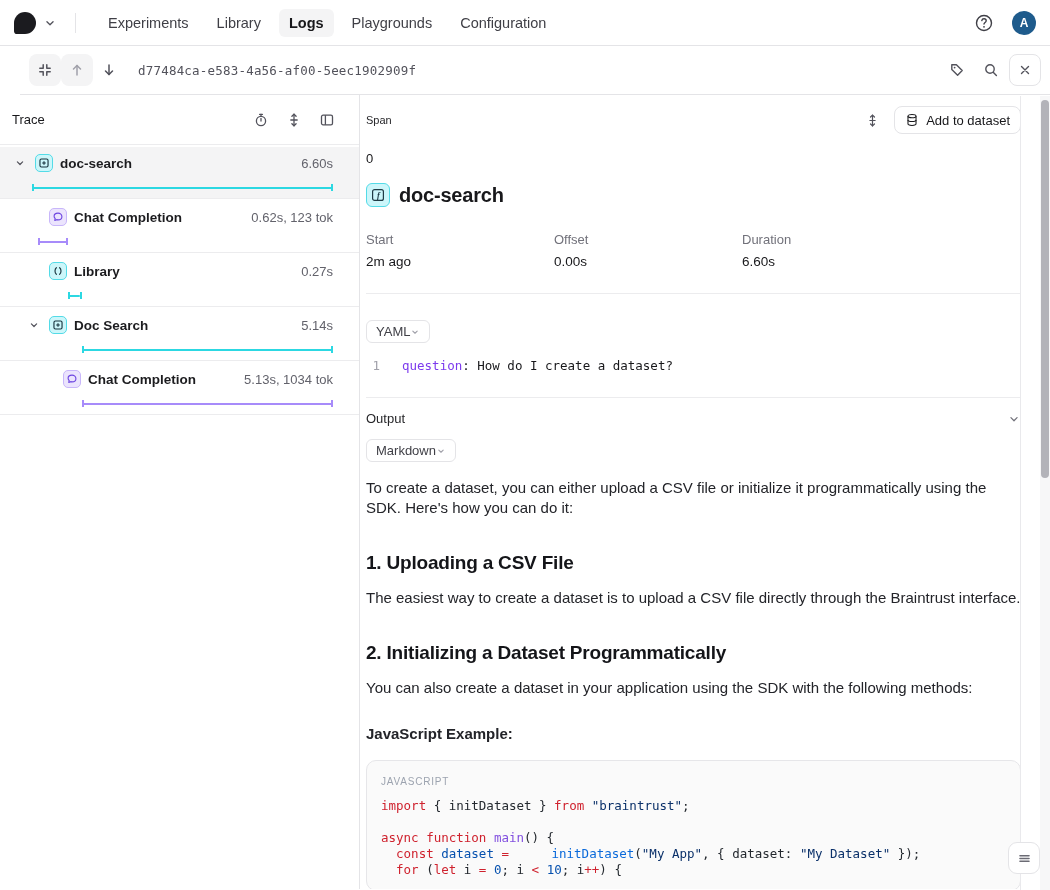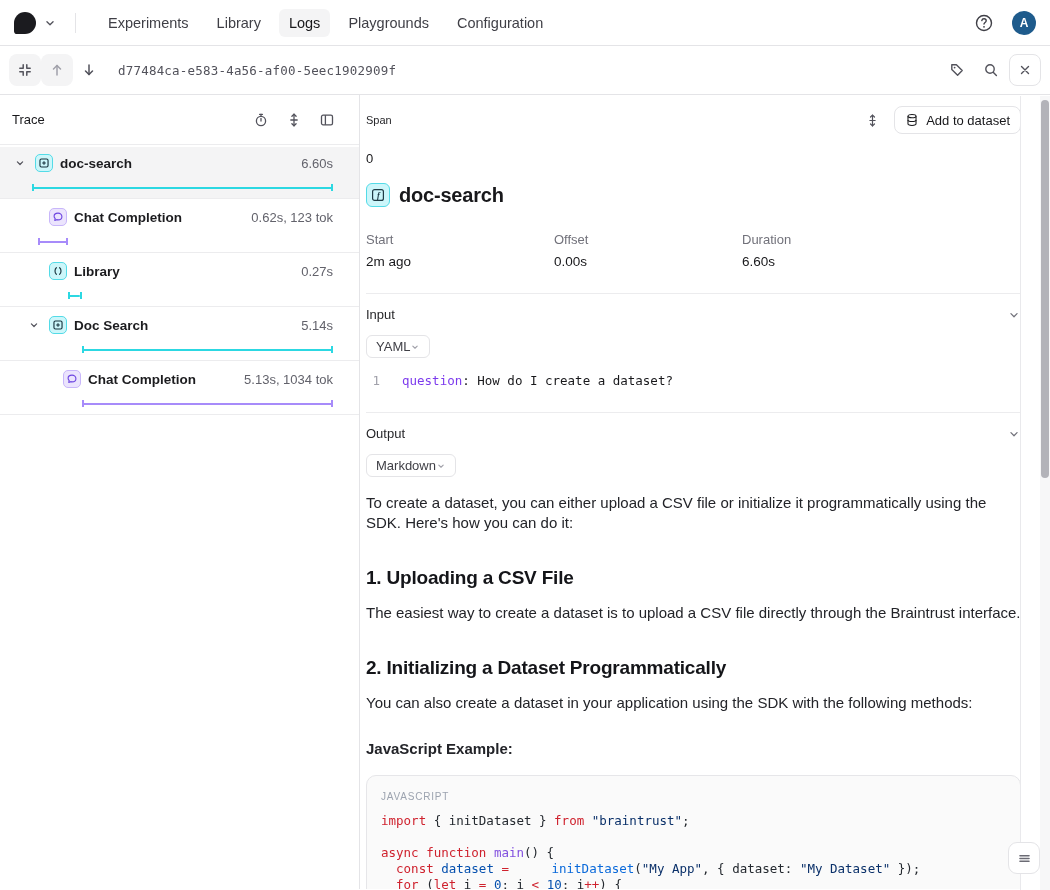--- a/index.html
+++ b/index.html
@@ -17,27 +17,27 @@
   .mono{font-family:"DejaVu Sans Mono","Liberation Mono",monospace;}
 
   
   .topbar{height:46px; display:flex; align-items:center; padding:0 14px; border-bottom:1px solid var(--border);}
   .logo{width:22px; height:22px; background:#1b1b1f; border-radius:50% 50% 50% 14%; flex:none;}
   .project{margin-left:14px; font-size:14.5px; color:var(--text); letter-spacing:.1px;}
   .proj-chevron{margin-left:7px; color:#52525b;}
   .v-divider{width:1px; height:20px; background:var(--border); margin:0 22px 0 18px;}
   .nav{display:flex; align-items:center; gap:8px;}
   .nav-item{font-size:14.5px; color:var(--text-2); padding:6px 10px; border-radius:6px; cursor:pointer; white-space:nowrap;}
-  .nav-item.active{background:#f4f4f5; color:var(--text); font-weight:400;}
+  .nav-item.active{background:#f4f4f5; color:var(--text); font-weight:700;}
   .topbar-spacer{flex:1;}
   .help-btn{color:#3f3f46; margin-right:17px;}
   .avatar{width:24px; height:24px; border-radius:50%; background:var(--avatar-bg); color:#fff; font-size:12px; font-weight:700; display:flex; align-items:center; justify-content:center;}
 
   
-  .toolbar{height:49px; display:flex; align-items:center; padding:0 9px; border-bottom:1px solid var(--border);}
+  .toolbar{height:49px; display:flex; align-items:center; padding:0 9px; border-bottom:1px solid var(--border);margin-left:20px;}
   .tbtn{width:32px; height:32px; border-radius:8px; display:flex; align-items:center; justify-content:center; color:#52525b; background:transparent; border:none; cursor:pointer; flex:none;}
   .tbtn.gray{background:#f4f4f5;}
   .tbtn.dim{color:#a1a1aa;}
   .tbtn.outlined{border:1px solid var(--border);}
   .trace-id{margin-left:13px; font-size:12.5px; color:#52525b; letter-spacing:.2px;}
   .toolbar-right{margin-left:auto; display:flex; align-items:center; gap:2px;}
 
   
   .main{display:flex; height:794px;}
 
@@ -351,28 +351,20 @@
           <div class="meta-label">Offset</div>
           <div class="meta-value">0.00s</div>
         </div>
         <div>
           <div class="meta-label">Duration</div>
           <div class="meta-value">6.60s</div>
         </div>
       </div>
 
     <div class="section">
-      <div class="section-head">
-        <span class="section-title">Input</span>
-        <span class="section-chevron">
-          <svg width="14" height="14" viewBox="0 0 16 16">
-              <path d="M4.5 6.5 8 10l3.5-3.5" fill="none" stroke="currentColor" stroke-width="1.4" stroke-linecap="round" stroke-linejoin="round"></path>
-            </svg>
-        </span>
-      </div>
       <button class="fmt-btn">
         <span>YAML</span>
         <svg width="10" height="10" viewBox="0 0 16 16">
             <path d="M4.5 6.5 8 10l3.5-3.5" fill="none" stroke="#a1a1aa" stroke-width="1.8" stroke-linecap="round" stroke-linejoin="round"></path>
           </svg>
       </button>
       <div class="yaml-line mono">
         <span class="yaml-gutter">1</span>
         <span><span class="yaml-key">question</span><span>: How do I create a dataset?</span></span>
       </div>

